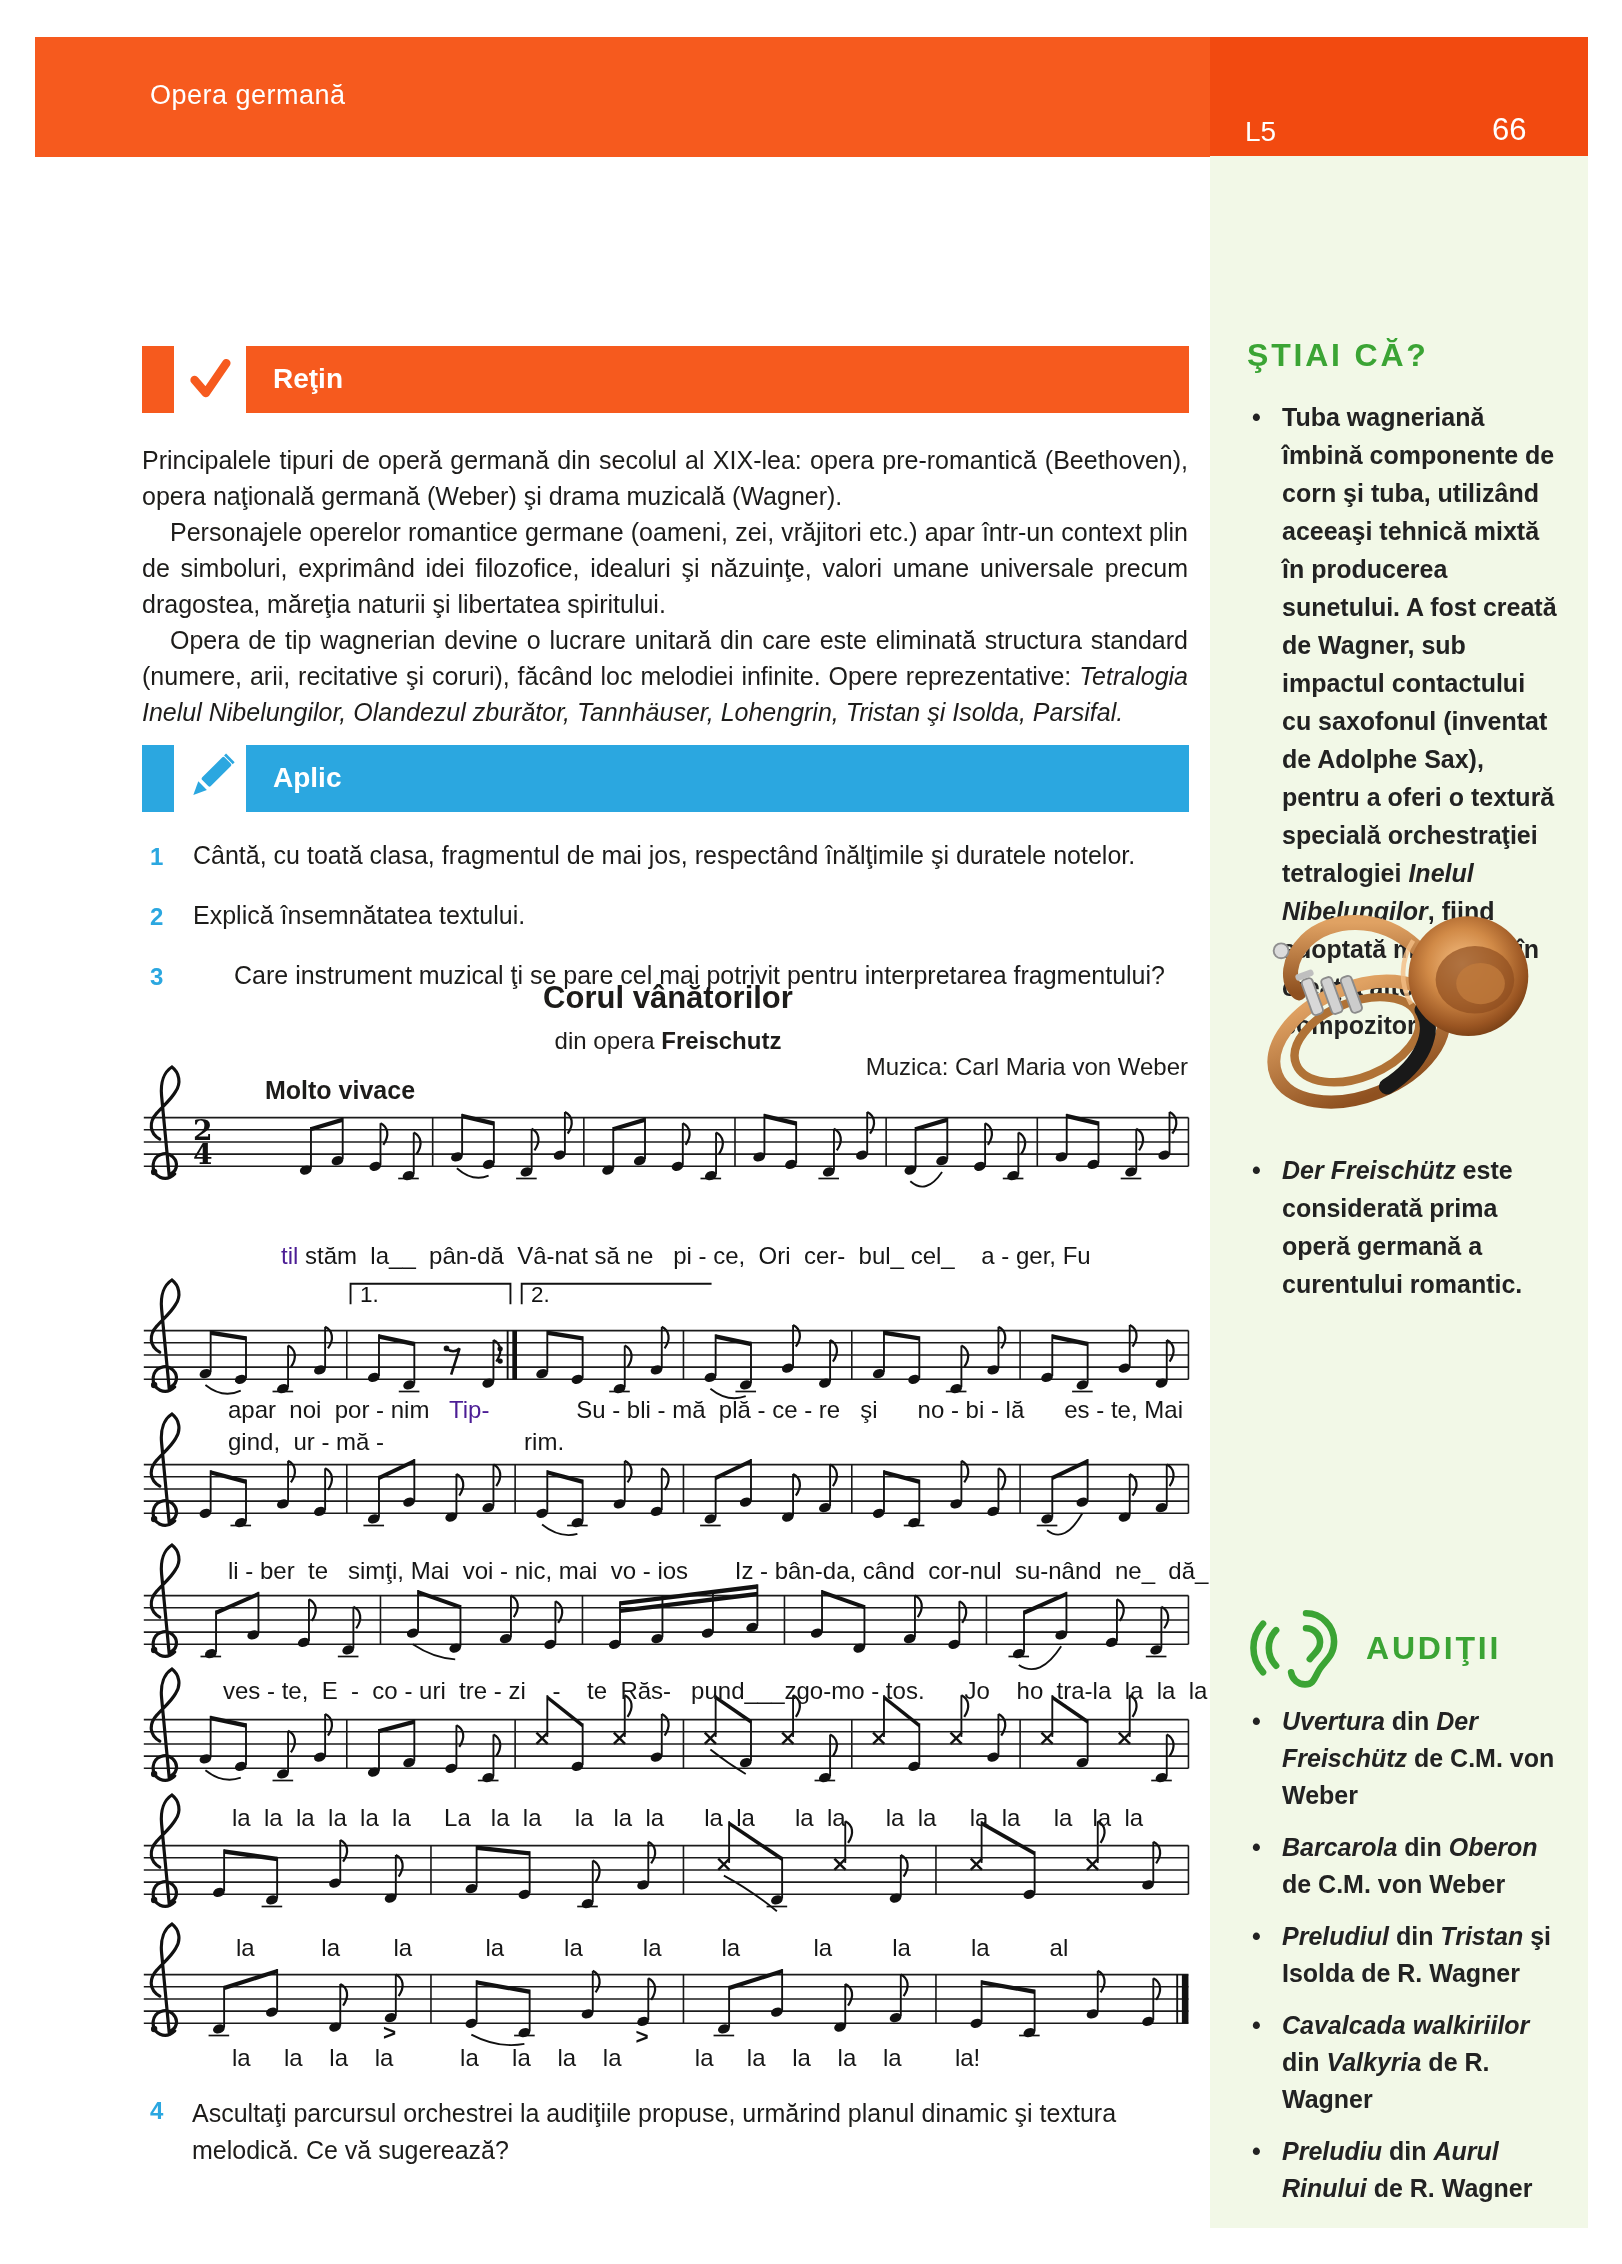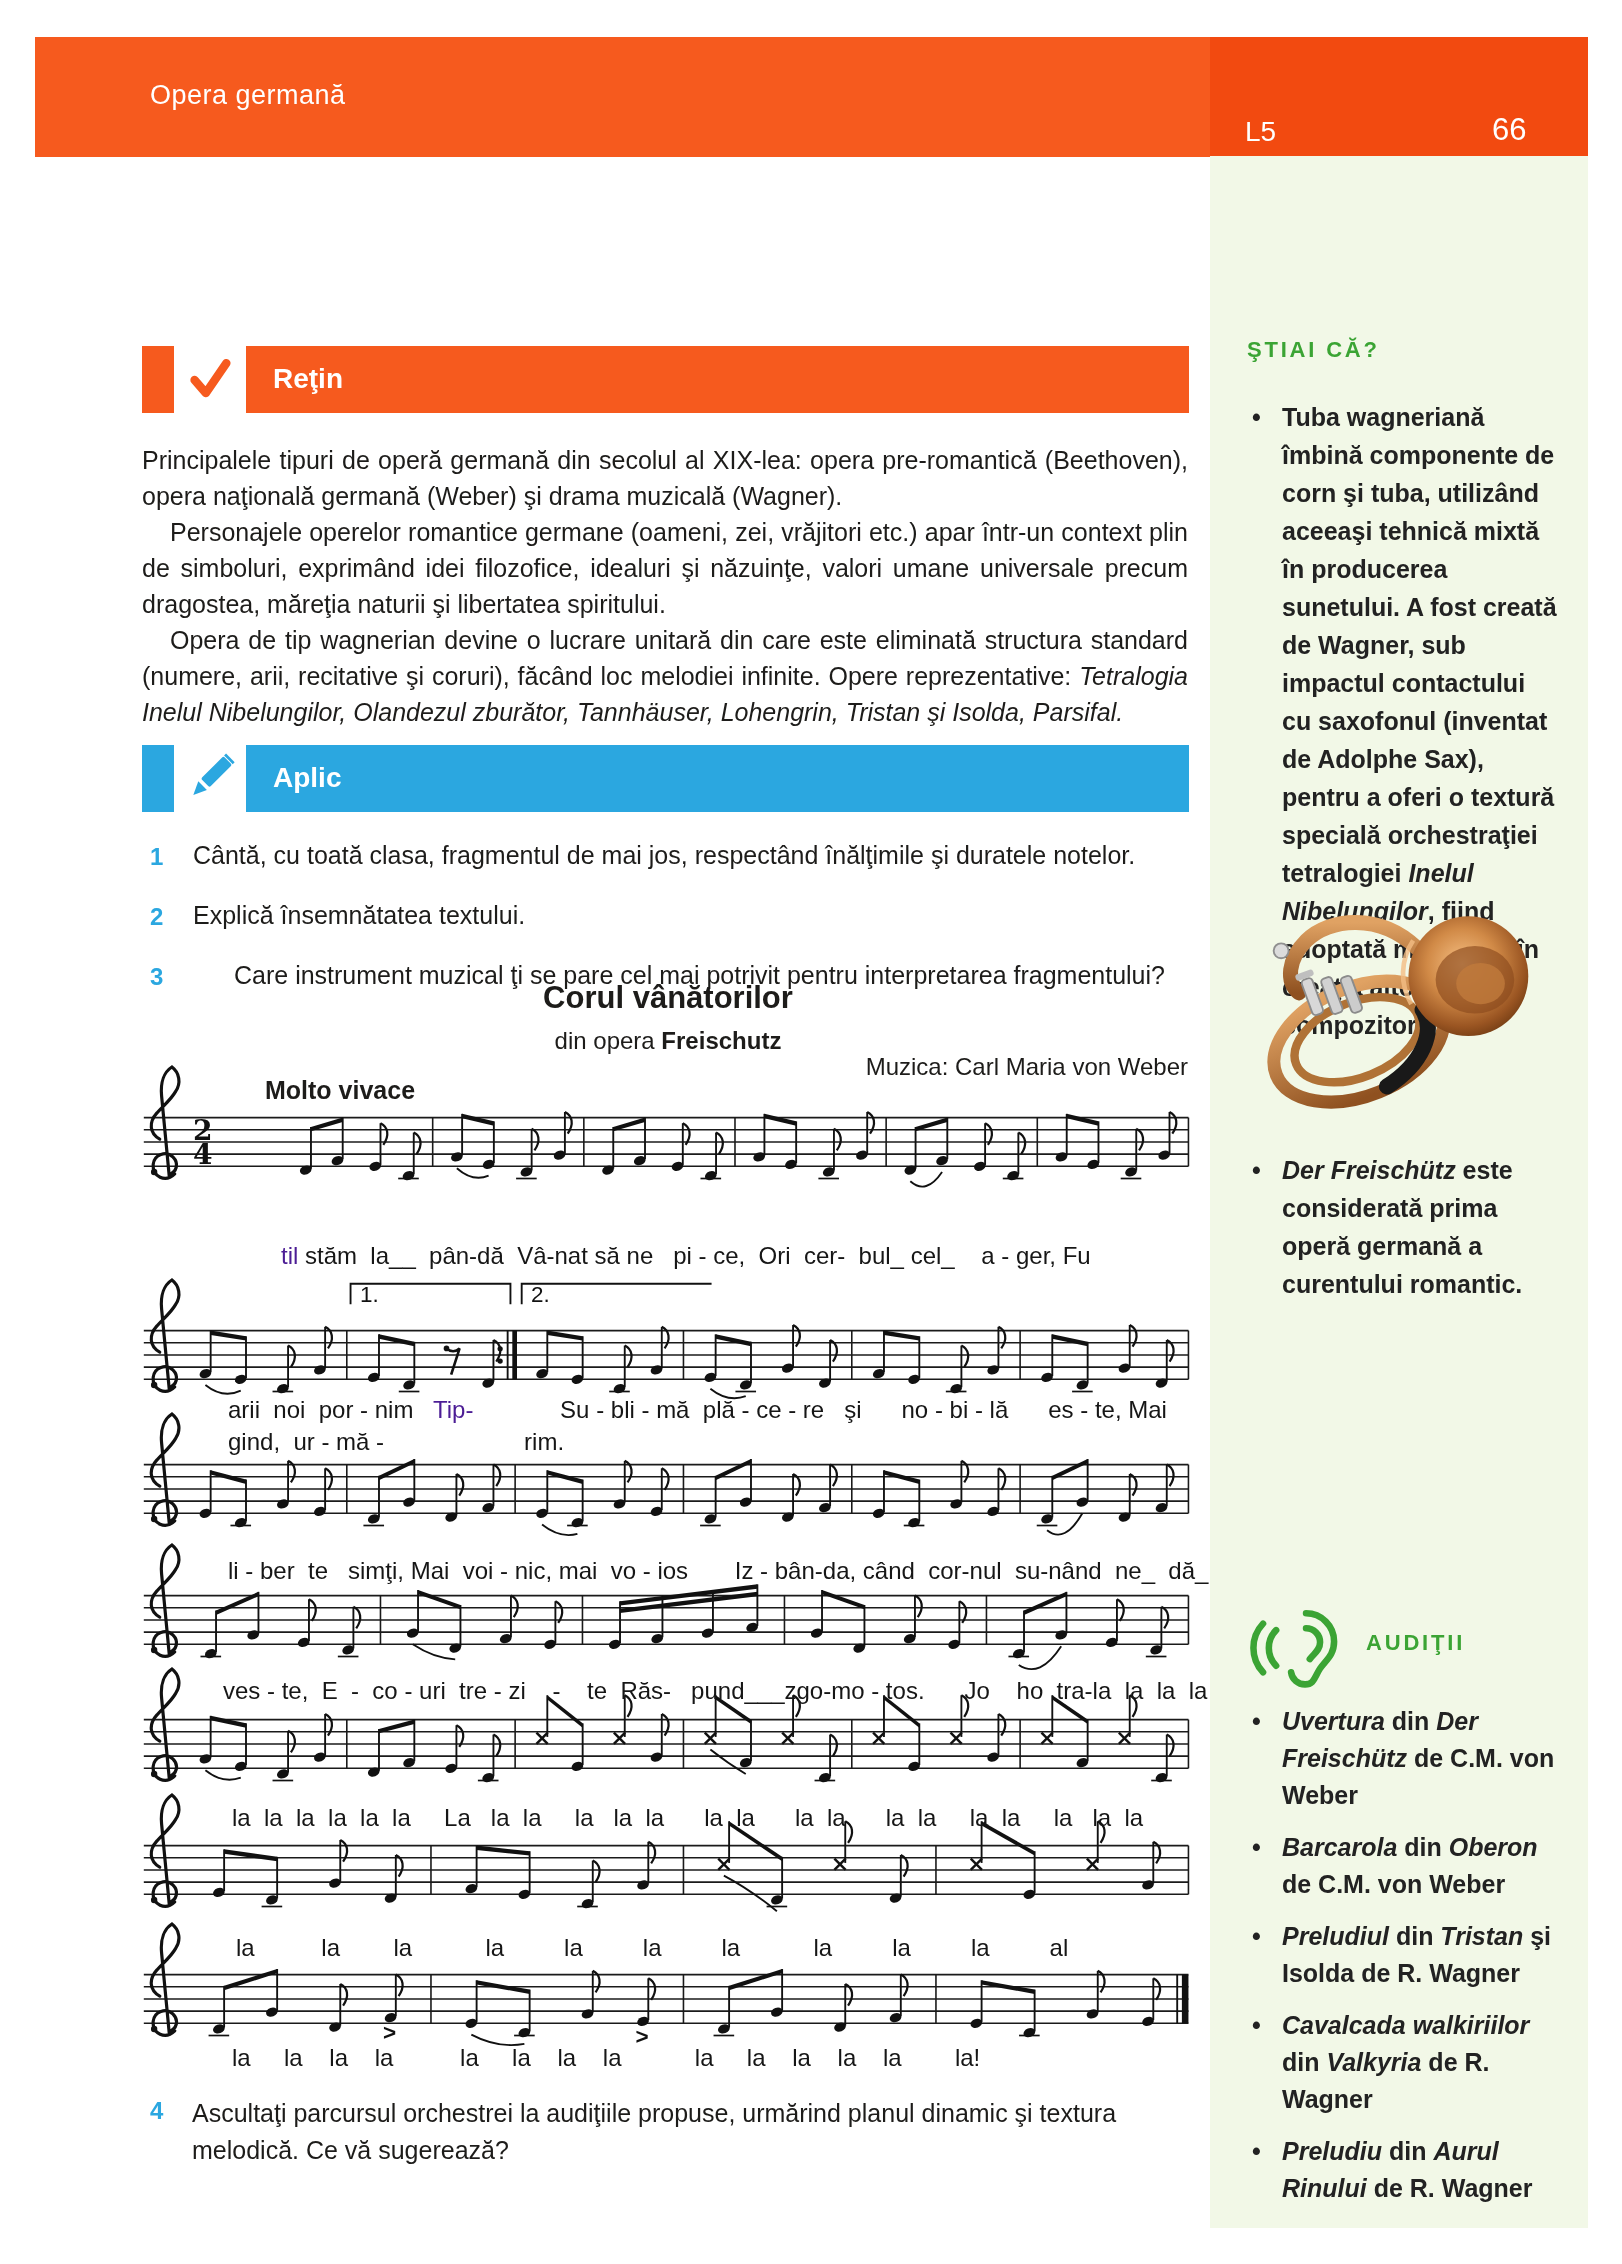--- a/index.html
+++ b/index.html
@@ -7,21 +7,21 @@
         font-family:"Liberation Sans",sans-serif;color:#1d1c1a;overflow:hidden;}
   .abs{position:absolute;}
   
   #header-bar{left:35px;top:37px;width:1309px;height:120px;background:#f65a1e;}
   #header-dark{left:1175px;top:0;width:378px;height:120px;background:#f24a10;}
   #page-title{left:115px;top:43px;font-size:27px;font-weight:300;color:#fff;letter-spacing:0.5px;}
   #lesson-code{left:1210px;top:79px;font-size:28px;font-weight:400;color:#fff;}
   #page-number{left:1457px;top:75px;font-size:31px;font-weight:300;color:#fff;}
   
   #sidebar{left:1210px;top:156px;width:378px;height:2072px;background:#f2f8e7;}
-  .side-head{font-size:22px;font-weight:bold;color:#3ba434;letter-spacing:2.8px;}
+  .side-head{font-size:32px;font-weight:bold;color:#3ba434;letter-spacing:2.8px;}
   .side-text{font-size:25px;font-weight:600;line-height:38px;color:#222;}
   .bullet-dot{position:absolute;left:-30px;top:0;font-weight:bold;}
   .it{font-style:italic;}
   
   .banner{height:67px;}
   .banner .strip{position:absolute;left:0;top:0;width:32px;height:67px;}
   .banner .iconbox{position:absolute;left:32px;top:0;width:72px;height:67px;background:#fff;}
   .banner .bar{position:absolute;left:104px;top:0;right:0;height:67px;}
   .banner .lab{position:absolute;left:131px;top:17px;font-size:28px;font-weight:bold;color:#fff;}
   #retain-banner{left:142px;top:346px;width:1047px;}
@@ -753,21 +753,21 @@
         <ellipse cx="1015.59" cy="112" rx="6.4" ry="4.7" transform="rotate(-20 1015.59 112)" fill="#111"></ellipse>
         <line x1="1021.19" y1="110.5" x2="1021.19" y2="66" stroke="#111" stroke-width="2"></line>
         <path d="M1021.19,66 c8,4 10,13 3,23" fill="none" stroke="#111" stroke-width="2.4"></path>
         <ellipse cx="1074.88" cy="120" rx="6.4" ry="4.7" transform="rotate(-20 1074.88 120)" fill="#111"></ellipse>
         <line x1="1080.48" y1="118.5" x2="1080.48" y2="74" stroke="#111" stroke-width="2"></line>
         <path d="M1080.48,74 c8,4 10,13 3,23" fill="none" stroke="#111" stroke-width="2.4"></path>
       </svg>
     </div>
 
   <div class="lyric" style="left:281px;top:1242px;"><span class="blu">til</span><span> stăm  la__  pân-dă  Vâ-nat să ne   pi - ce,  Ori  cer-  bul_ cel_    a - ger, Fu</span></div>
-  <div class="lyric" style="left:228px;top:1396px;"><span>arii  noi  por - nim   </span><span class="blu">Tip-</span><span>             Su - bli - mă  plă - ce - re   şi      no - bi - lă      es - te, Mai</span></div>
+  <div class="lyric" style="left:228px;top:1396px;"><span>apar  noi  por - nim   </span><span class="blu">Tip-</span><span>             Su - bli - mă  plă - ce - re   şi      no - bi - lă      es - te, Mai</span></div>
   <div class="lyric" style="left:228px;top:1428px;">gind,  ur - mă -                     rim.</div>
   <div class="lyric" style="left:228px;top:1557px;">li - ber  te   simţi, Mai  voi - nic, mai  vo - ios       Iz - bân-da, când  cor-nul  su-nând  ne_  dă_</div>
   <div class="lyric" style="left:223px;top:1677px;">ves - te,  E  -  co - uri  tre - zi    -    te  Răs-   pund___zgo-mo - tos.      Jo    ho  tra-la  la  la  la</div>
   <div class="lyric" style="left:232px;top:1804px;">la  la  la  la  la  la     La   la  la     la   la  la      la  la      la  la      la  la     la  la     la   la  la</div>
   <div class="lyric" style="left:236px;top:1934px;">la          la        la           la         la         la         la           la         la         la         al</div>
   <div class="lyric" style="left:232px;top:2044px;">la     la    la    la          la     la    la    la           la     la    la    la    la        la!</div>
 
   <span class="tnum" style="left:150px;top:2097px;">4</span>
   <div class="abs" id="task4-text">Ascultaţi parcursul orchestrei la audiţiile propuse, urmărind planul dinamic şi textura melodică. Ce vă sugerează?</div>
 

